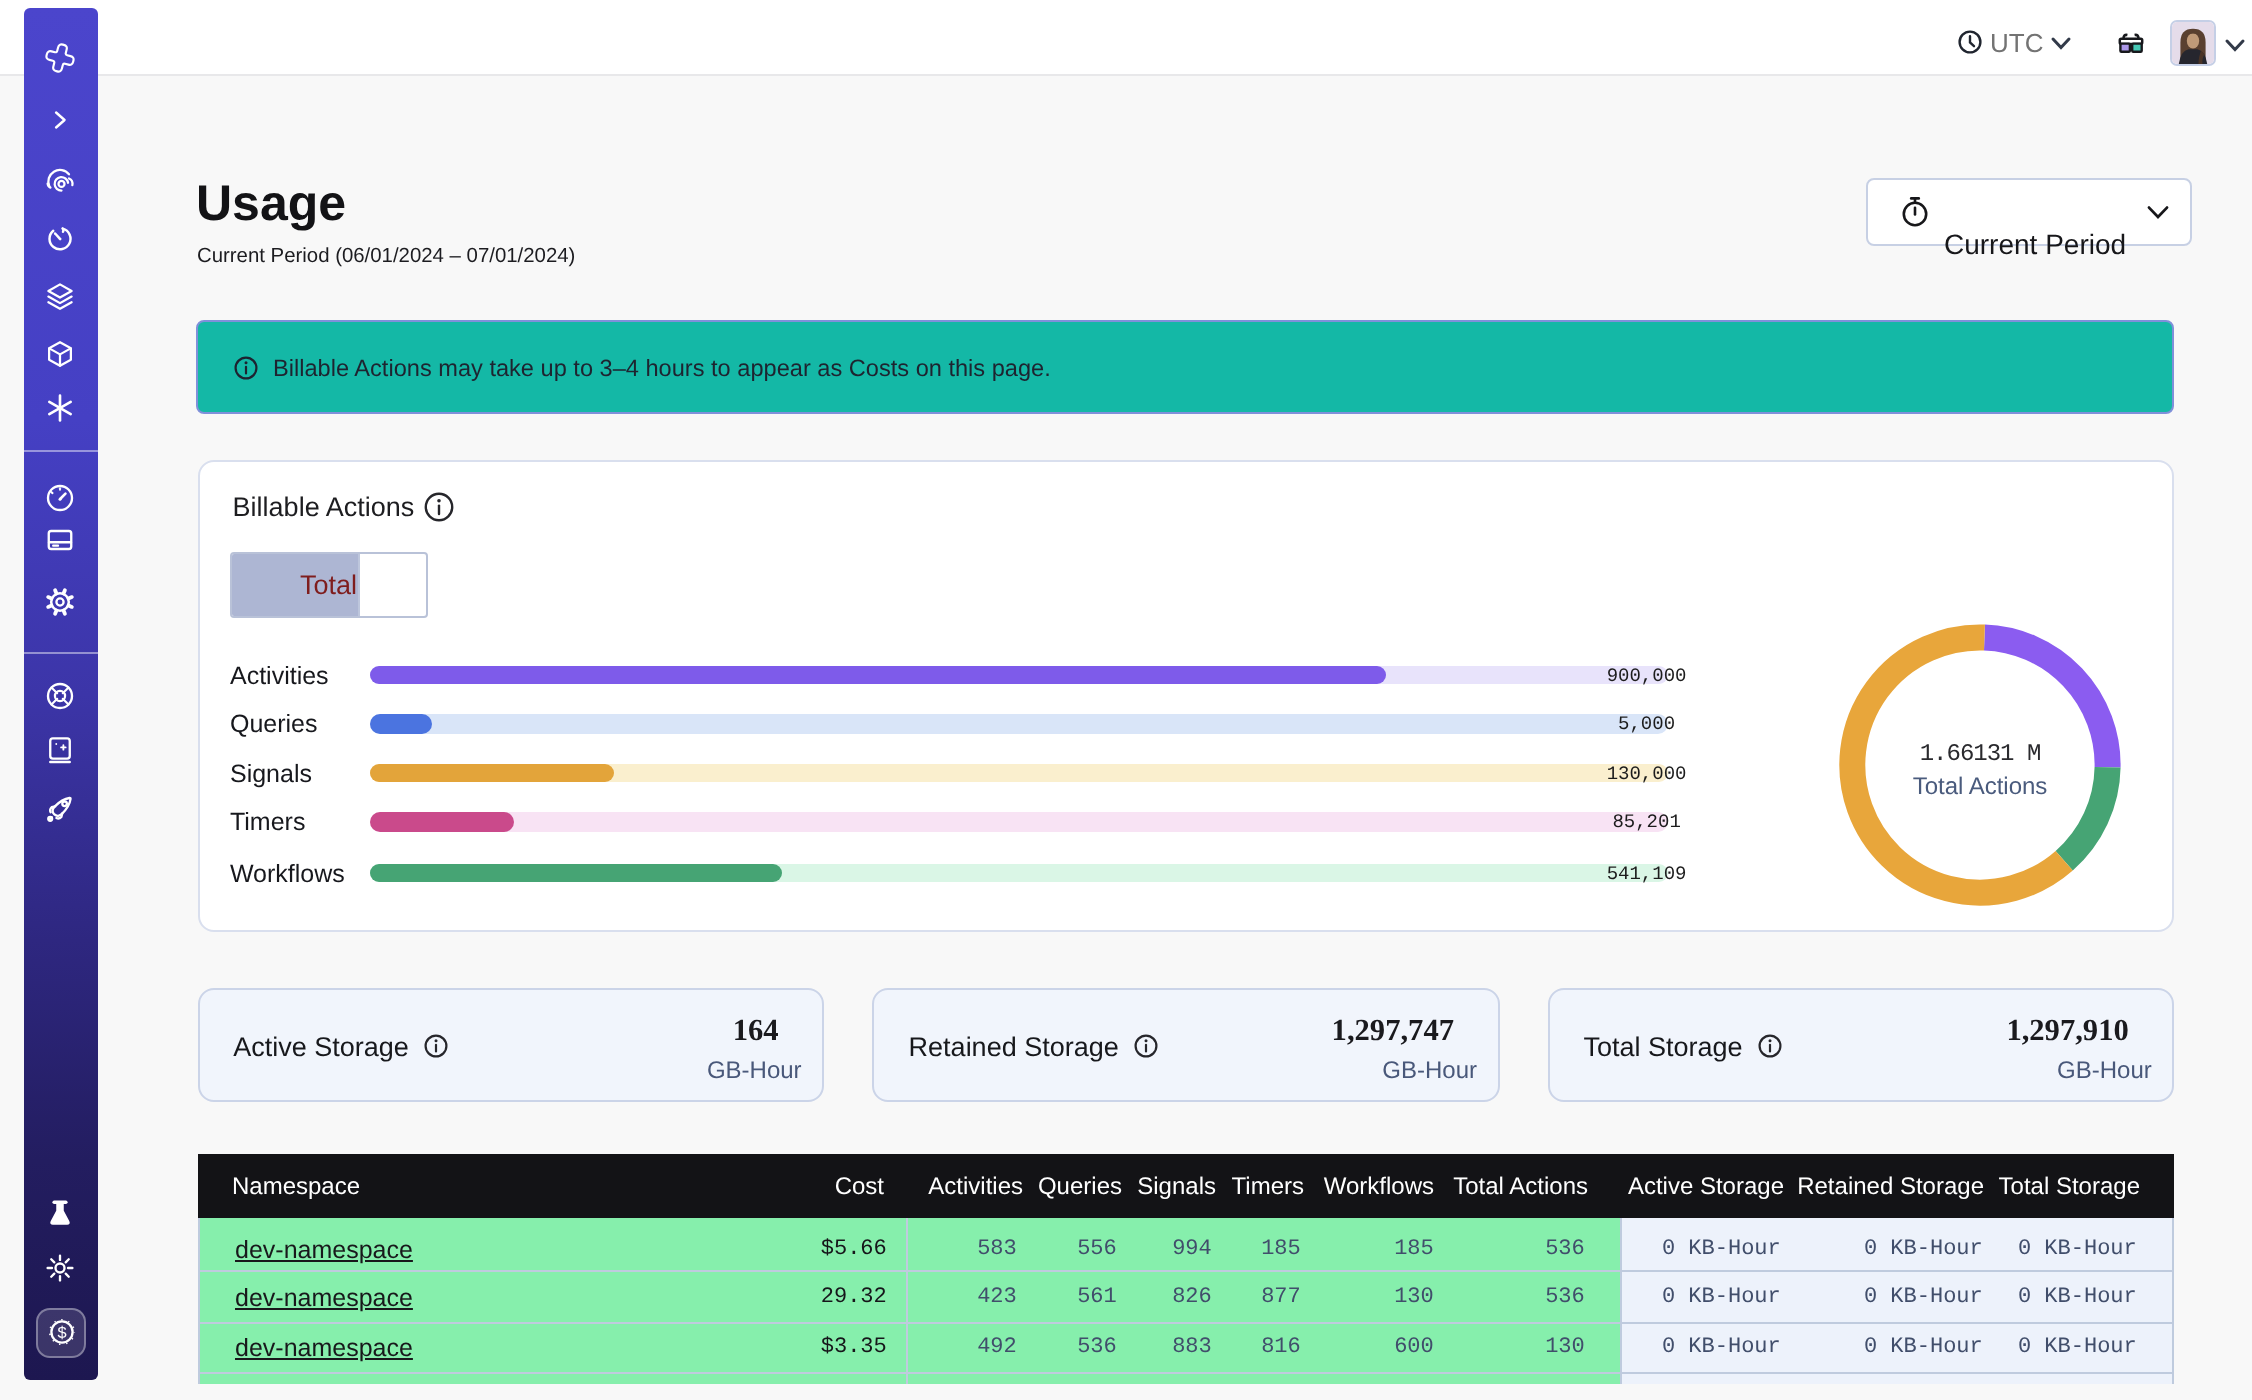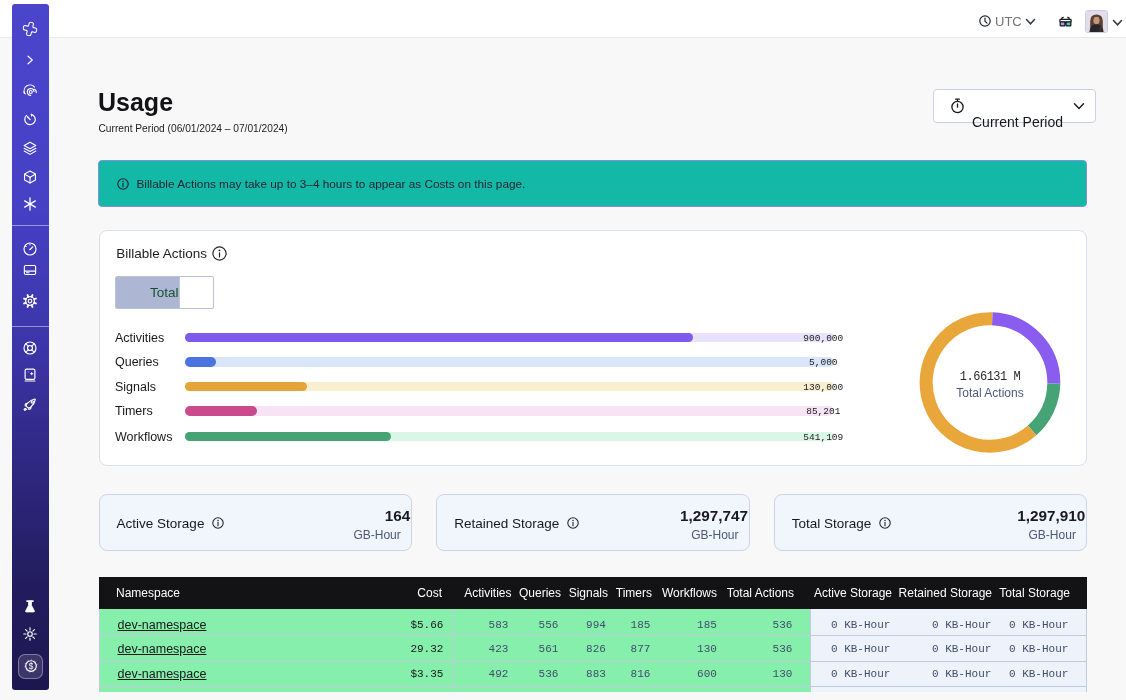--- a/index.html
+++ b/index.html
@@ -29,36 +29,36 @@
 
 .banner { position:absolute; left:98px; top:159.5px; width:989.4px; height:47.5px; background:#14b8a6;
   border:1px solid #8090da; border-radius:4px; }
 .banner .txt { position:absolute; left:37.5px; top:16.8px; font-size:11.8px; color:#1e2430; }
 
 
 .bcard { position:absolute; left:98.8px; top:230px; width:988.6px; height:236px; background:#fff;
   border:1px solid #d9dfee; border-radius:8px; }
 .btitle { position:absolute; left:16.5px; top:14.1px; font-size:13.5px; font-weight:500; color:#1d1d20; height:16px; display:flex; align-items:center; }
 .toggle { position:absolute; left:15.2px; top:45.4px; width:99px; height:32.5px; border:1px solid #b9c2d8; border-radius:2px; display:flex; overflow:hidden; background:#fff; }
-.toggle .seg { flex:0 0 50px; display:flex; align-items:center; justify-content:center; font-size:13.5px; color:#14532d;padding-left:34px; }
+.toggle .seg { flex:0 0 50px; display:flex; align-items:center; justify-content:center; font-size:13.5px; color:#7f1d1d;padding-left:34px; }
 .toggle .seg.sel { background:#adb6d3; border-right:1px solid #bdc6dc; flex:0 0 50px; }
 
 .brow { position:absolute; left:0; width:988px; height:10px; }
 .brow .lbl { position:absolute; left:15.2px; top:50%; transform:translateY(-50%); font-size:12.5px; color:#17181d; }
 .brow .track { position:absolute; left:85.7px; top:0; width:648.4px; height:9.5px; border-radius:5px; }
 .brow .fill { position:absolute; left:85.7px; top:0; height:9.5px; border-radius:5px; }
 .brow .val { position:absolute; left:660px; width:127px; top:50%; transform:translateY(-50%); text-align:center; font-size:9.5px; color:#1c1c1c; font-family:"Liberation Mono",monospace; }
 
 .donut-num { position:absolute; left:930px; top:370px; width:120px; text-align:center; font-family:"Liberation Mono",monospace; font-size:12px; letter-spacing:-0.5px; color:#2a2a2e; }
 .donut-lbl { position:absolute; left:930px; top:386px; width:120px; text-align:center; font-size:12px; color:#4a5b7d; }
 
 
 .scard { position:absolute; top:493.6px; width:313.7px; height:57.4px; background:#f1f5fc; border:1px solid #cbd4e8; border-radius:8px; }
 .scard .lbl { position:absolute; left:17px; top:21px; font-size:13.5px; color:#17181c; display:flex; align-items:center; }
-.scard .val { position:absolute; right:1px; top:13.2px; font-family:Liberation Sans, sans-serif; font-weight:700; font-size:15.3px; line-height:15.3px; color:#1a1a1e;margin-left:12px; }
+.scard .val { position:absolute; right:22px; top:13.2px; font-family:Liberation Serif, serif; font-weight:700; font-size:15.3px; line-height:15.3px; color:#1a1a1e;margin-left:12px; }
 .scard .unit { position:absolute; right:10.5px; top:33.5px; font-size:12px; color:#49587a; }
 
 
 .tbl { position:absolute; left:99px; top:577.4px; width:988.4px; }
 .thead { position:relative; height:31.2px; background:#131316; color:#fff; }
 .thead .h { position:absolute; top:50%; transform:translateY(-50%); font-size:12px; font-weight:500; }
 .trow { position:relative; height:25.5px; background:#86efac; border-bottom:1px solid #bfcbde; }
 .trow .blue { position:absolute; left:711px; top:0; width:277.4px; height:100%; background:#edf2fb; border-left:1px solid #bfcbde; }
 .trow .vsep { position:absolute; left:353.9px; top:0; width:1px; height:100%; background:#bfcbde; }
 .trow .lb { position:absolute; left:0; top:0; width:1px; height:100%; background:#bfcbde; }

